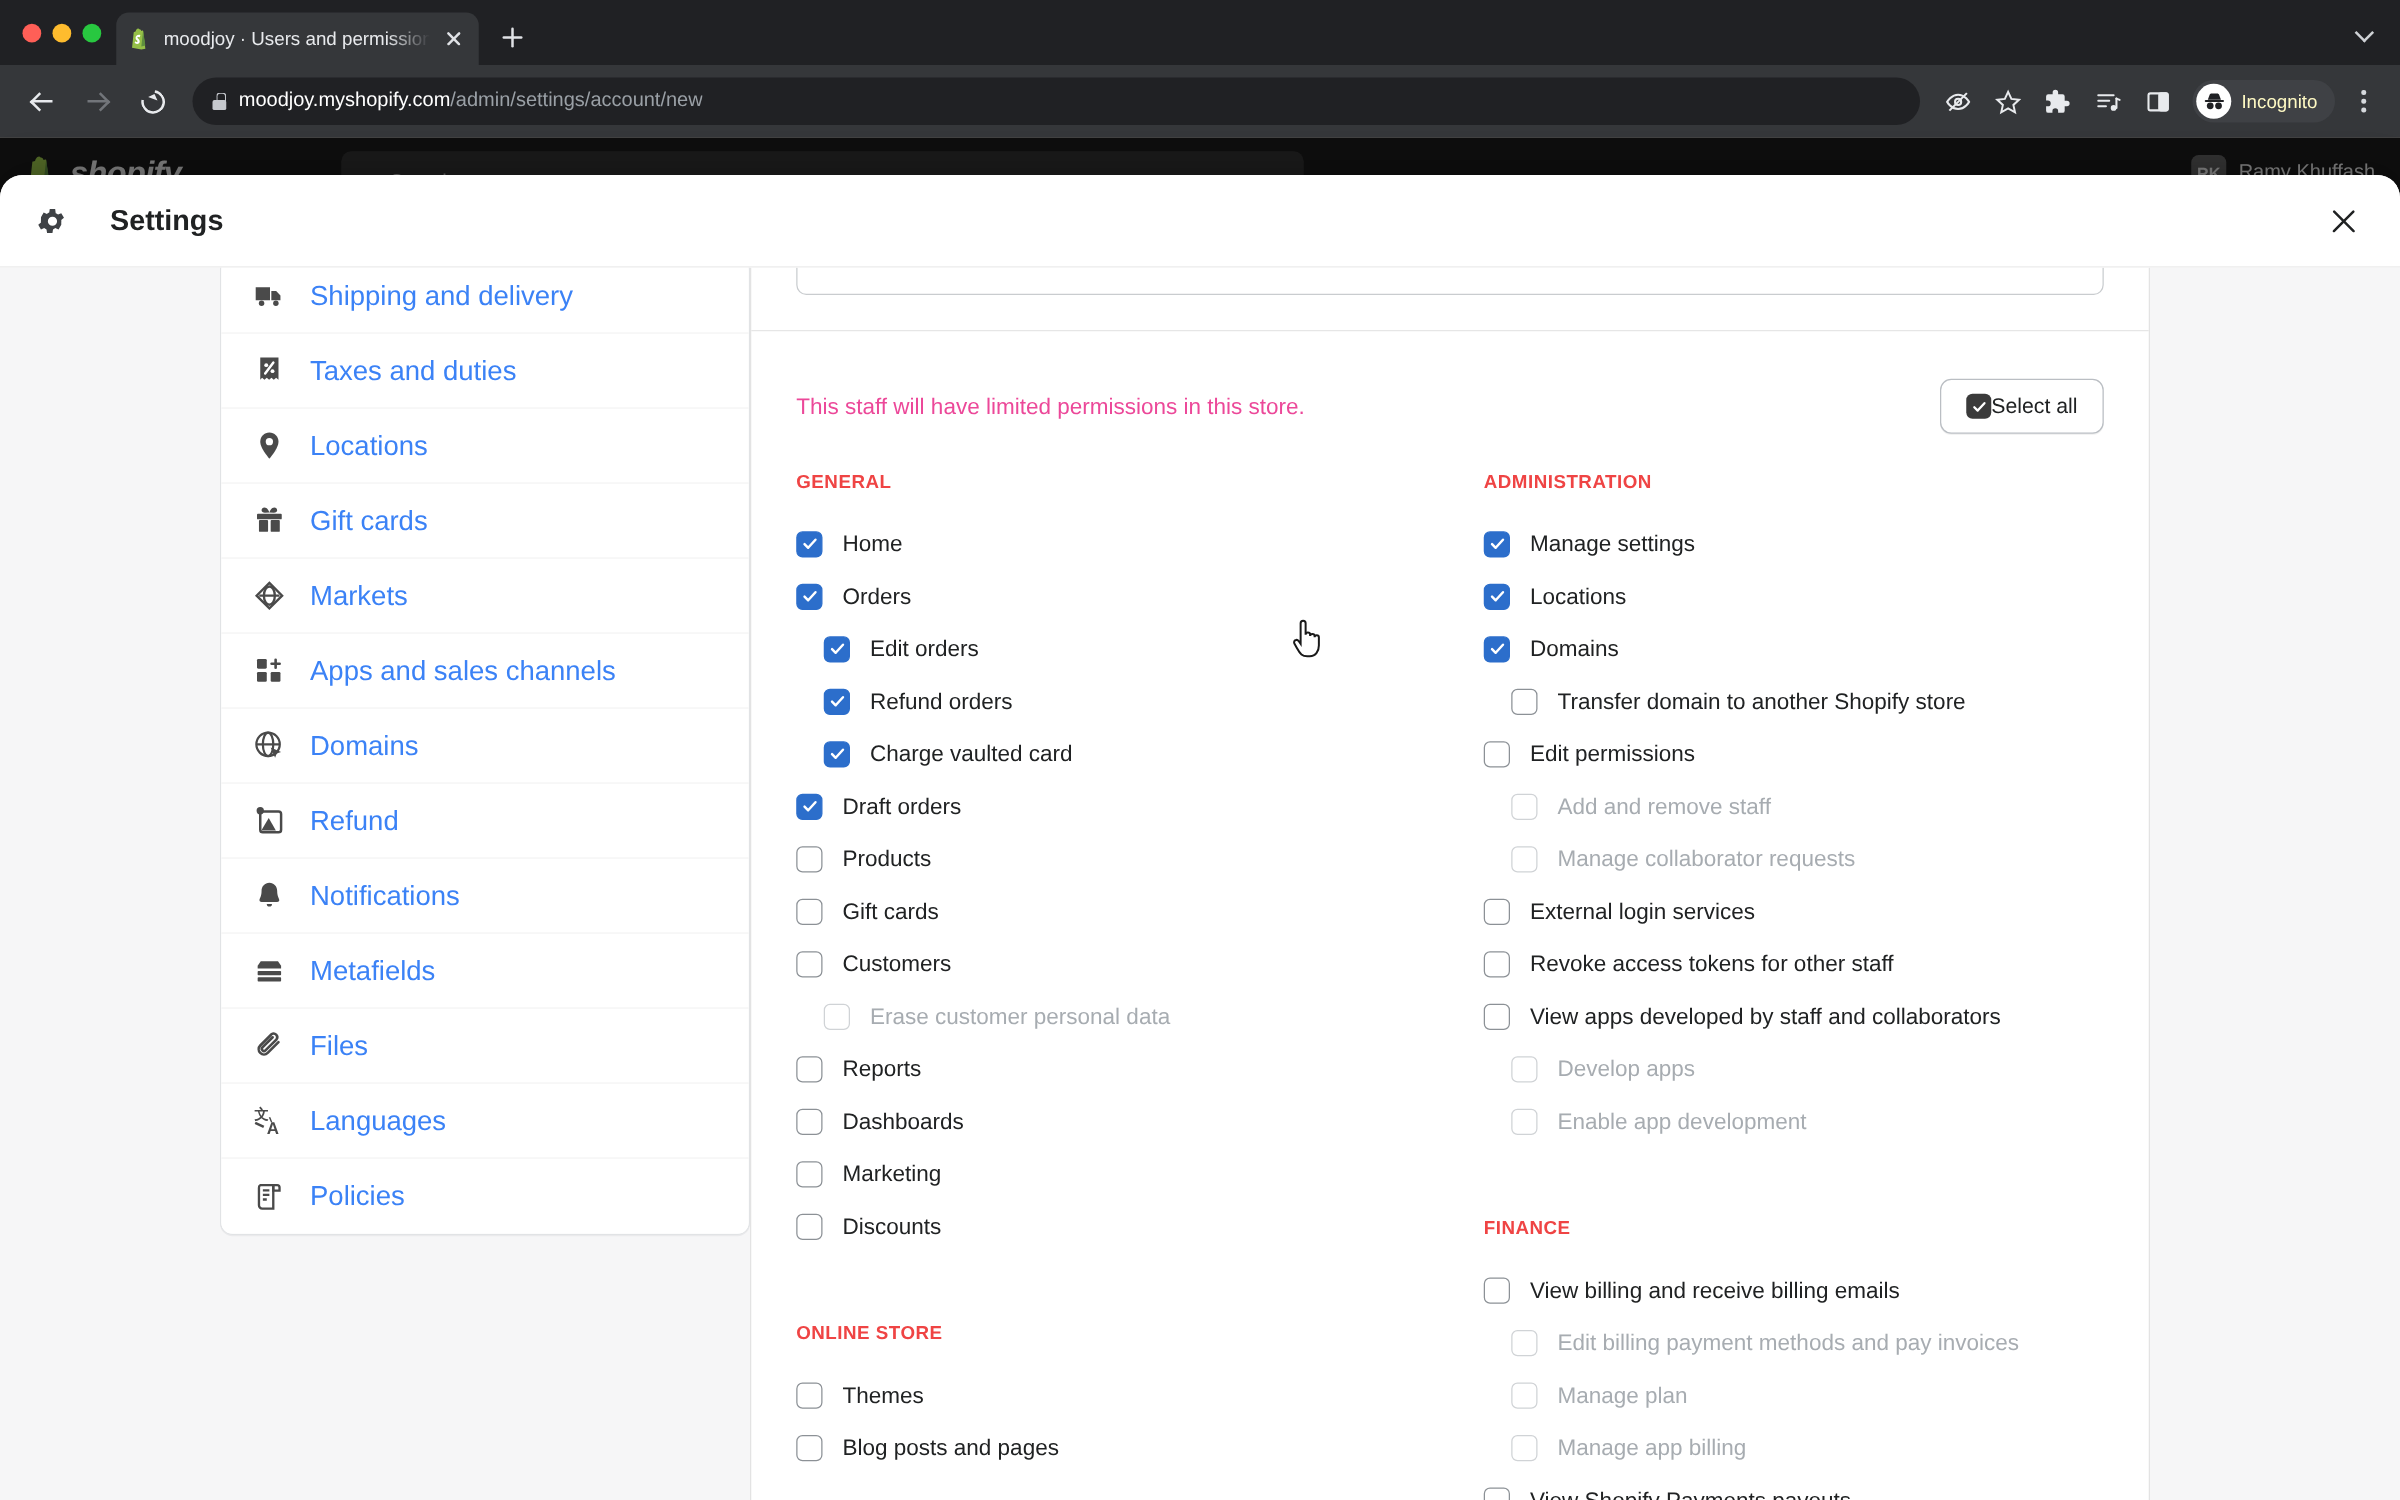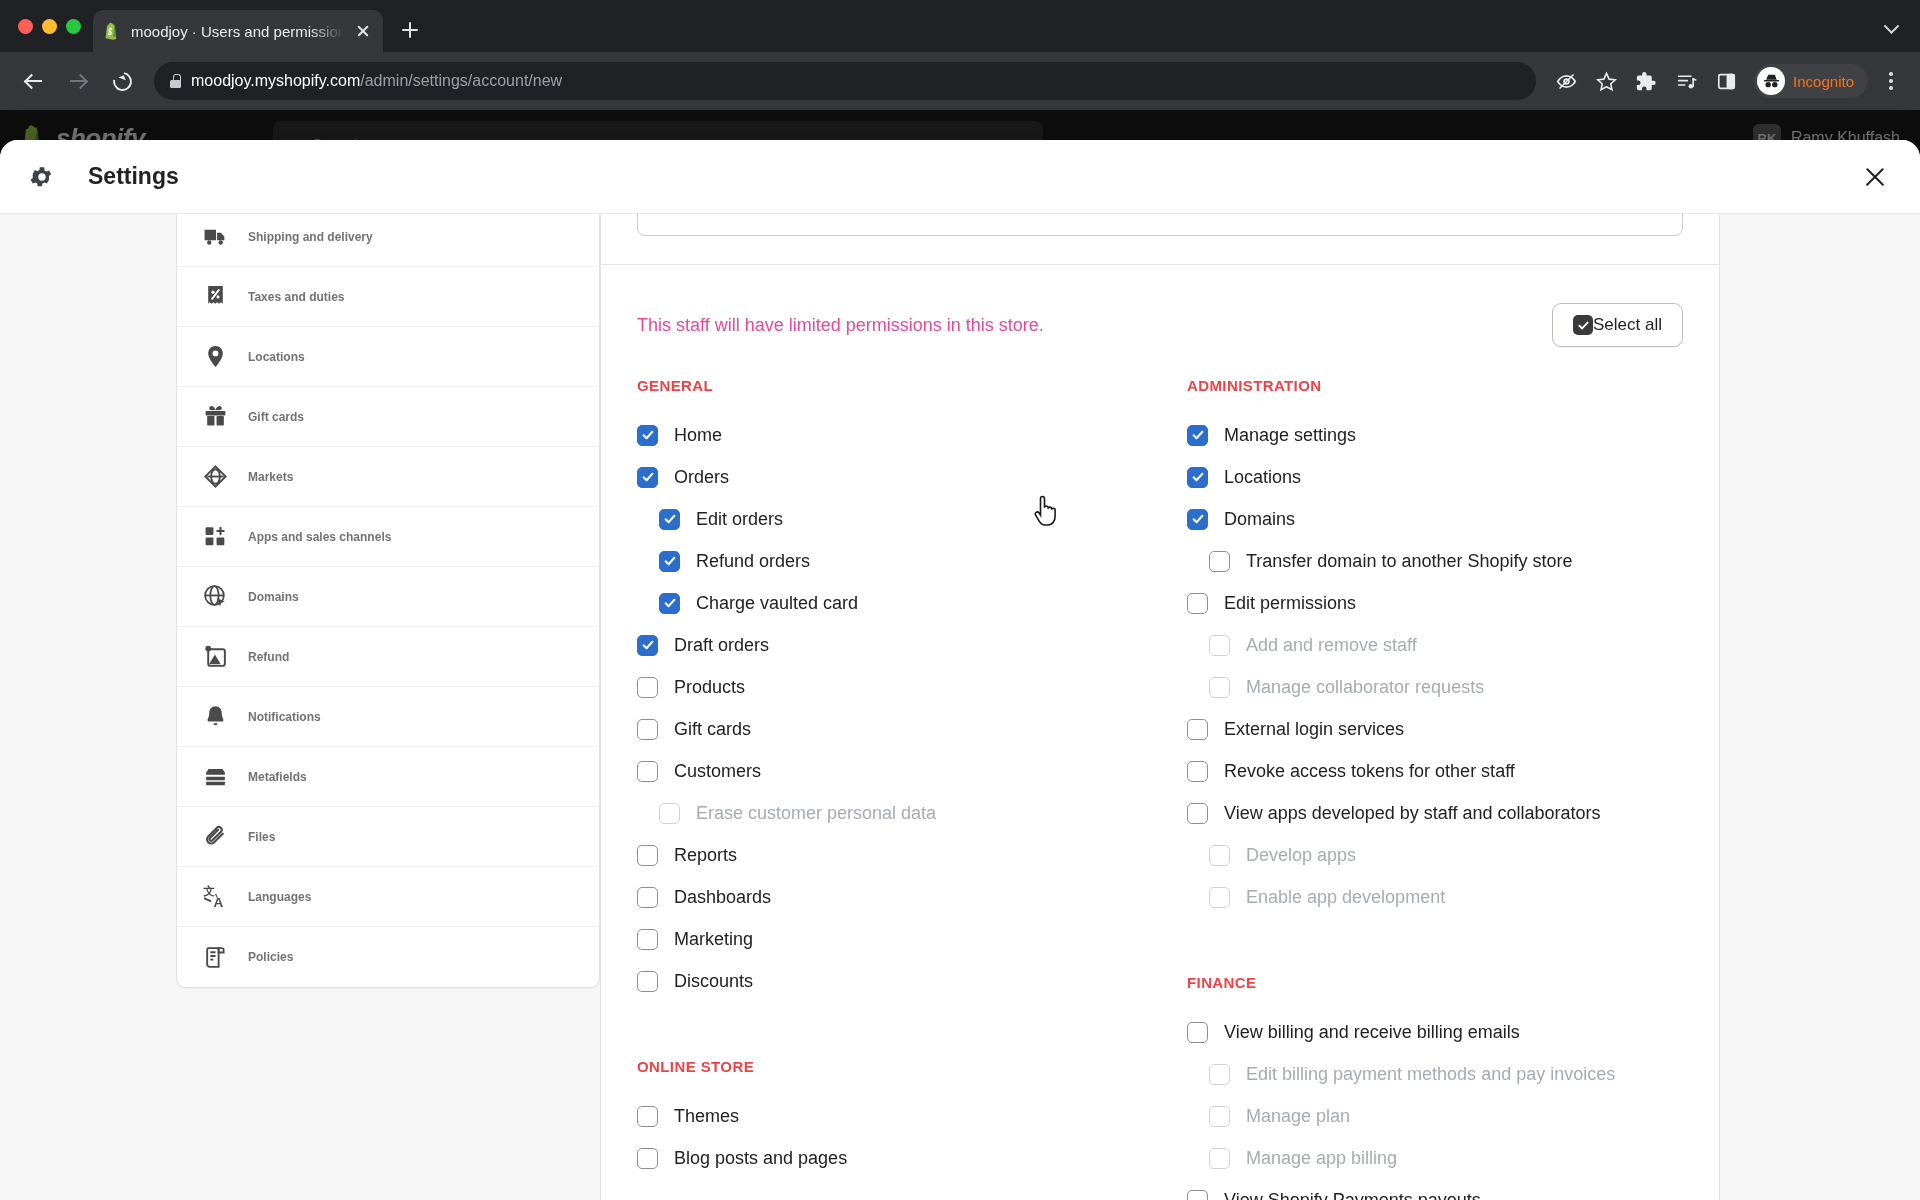--- a/index.html
+++ b/index.html
@@ -92,21 +92,21 @@
   .omni-icons { display: flex; align-items: center; gap: 4px; }
   .oi { width: 36px; height: 36px; display:flex; align-items:center; justify-content:center; }
   .incog-pill {
     height: 34px; background: #3f4145; border-radius: 17px; display: flex; align-items: center;
     gap: 8px; padding: 0 14px 0 3px; margin-left: 6px;
   }
   .incog-circle {
     width: 28px; height: 28px; border-radius: 50%; background: #fff;
     display: flex; align-items: center; justify-content: center;
   }
-  .incog-label { color: #f97316; font-size: 15px; }
+  .incog-label { color: #fef9c3; font-size: 15px; }
   .kebab { width: 30px; height: 36px; display:flex; flex-direction:column; align-items:center; justify-content:center; gap:3.5px; margin-left: 4px;}
   .kebab i { width: 3.6px; height: 3.6px; background: #d6d9dd; border-radius: 50%; display:block; }
 
   
   #page {
     position: absolute; left: 0; right: 0; top: 110px; bottom: 0;
     background: #f6f6f7;
   }
   .shop-topbar {
     height: 56px; background: #1a1a1a; display:flex; align-items:center;
@@ -161,21 +161,21 @@
     box-shadow: 0 1px 0 rgba(22,29,37,0.05);
     margin-top: -8px; overflow: hidden;
   }
   .side-item {
     height: 60px; display: flex; align-items: center; gap: 20px;
     padding: 0 22px 0 26px; border-bottom: 1px solid #f1f1f1;
     background: #fff;
   }
   .side-item:last-child { border-bottom: none; }
   .side-ico { width: 25px; height: 25px; flex:0 0 25px; display:flex; align-items:center; justify-content:center; }
-  .side-label { font-size: 12px; color: #737373; font-weight: bold; }
+  .side-label { font-size: 22px; color: #3b82f6; }
 
   
   .content-wrap { flex: 1 1 auto; position: relative; padding-right: 200px; }
   .content-card {
     background: #ffffff; border-right: 1px solid #e3e3e3; border-left: 1px solid #e3e3e3;
     min-height: 100%; position: relative;
   }
   .top-input-strip { padding: 0 36px; height: 50px; position: relative; overflow: hidden; }
   .top-input {
     position: absolute; left: 36px; right: 36px; top: -30px; height: 52px;

